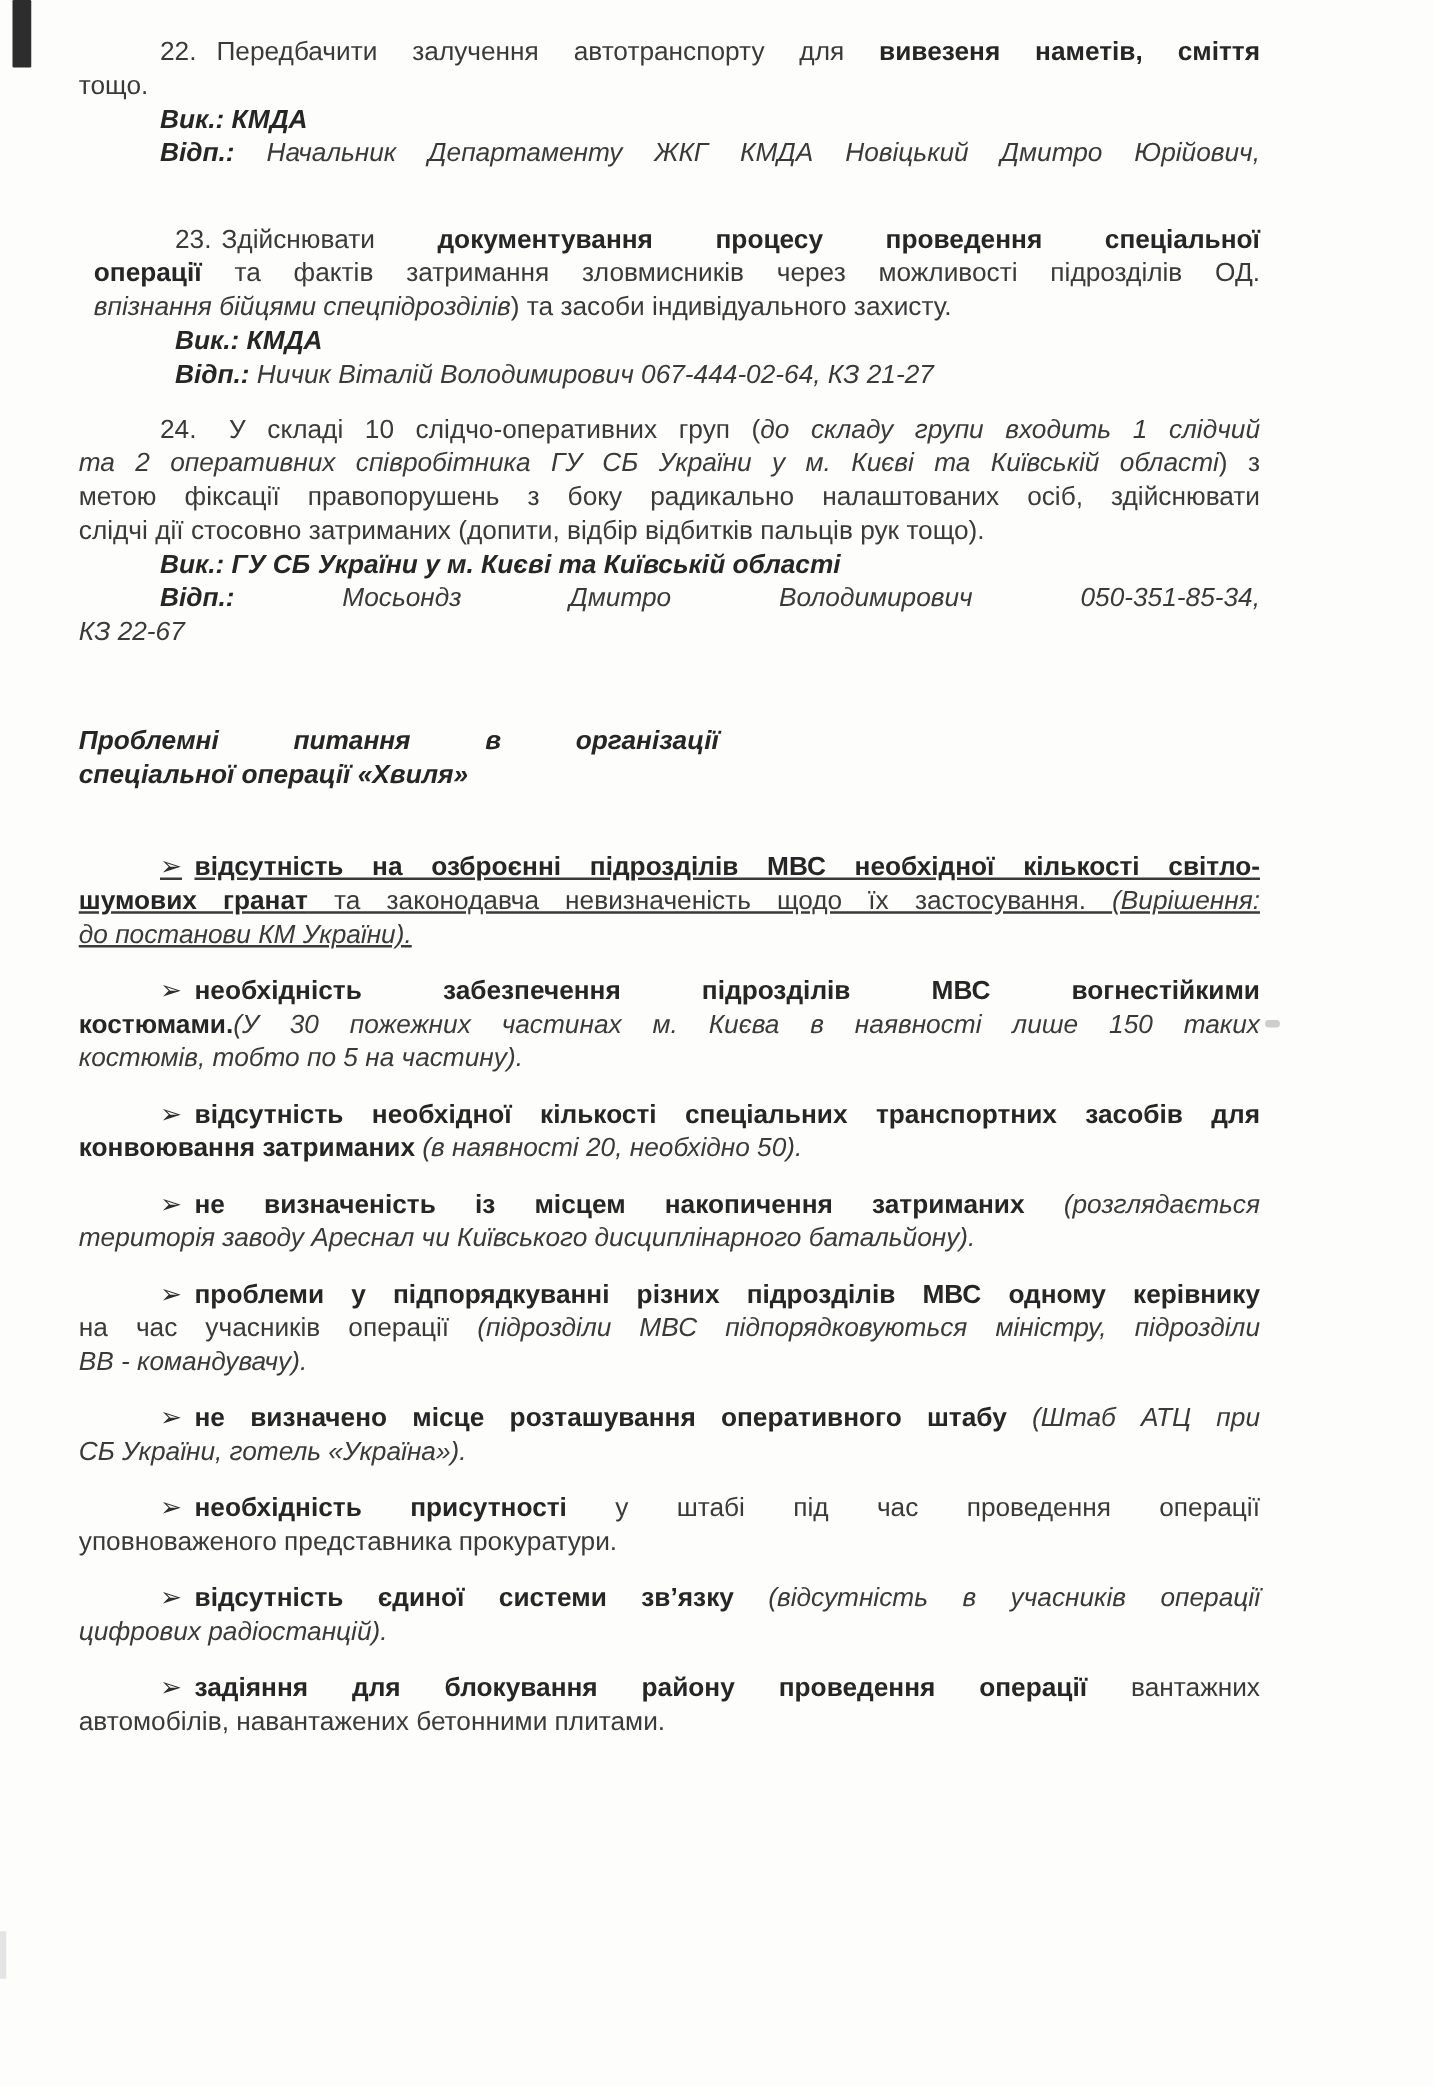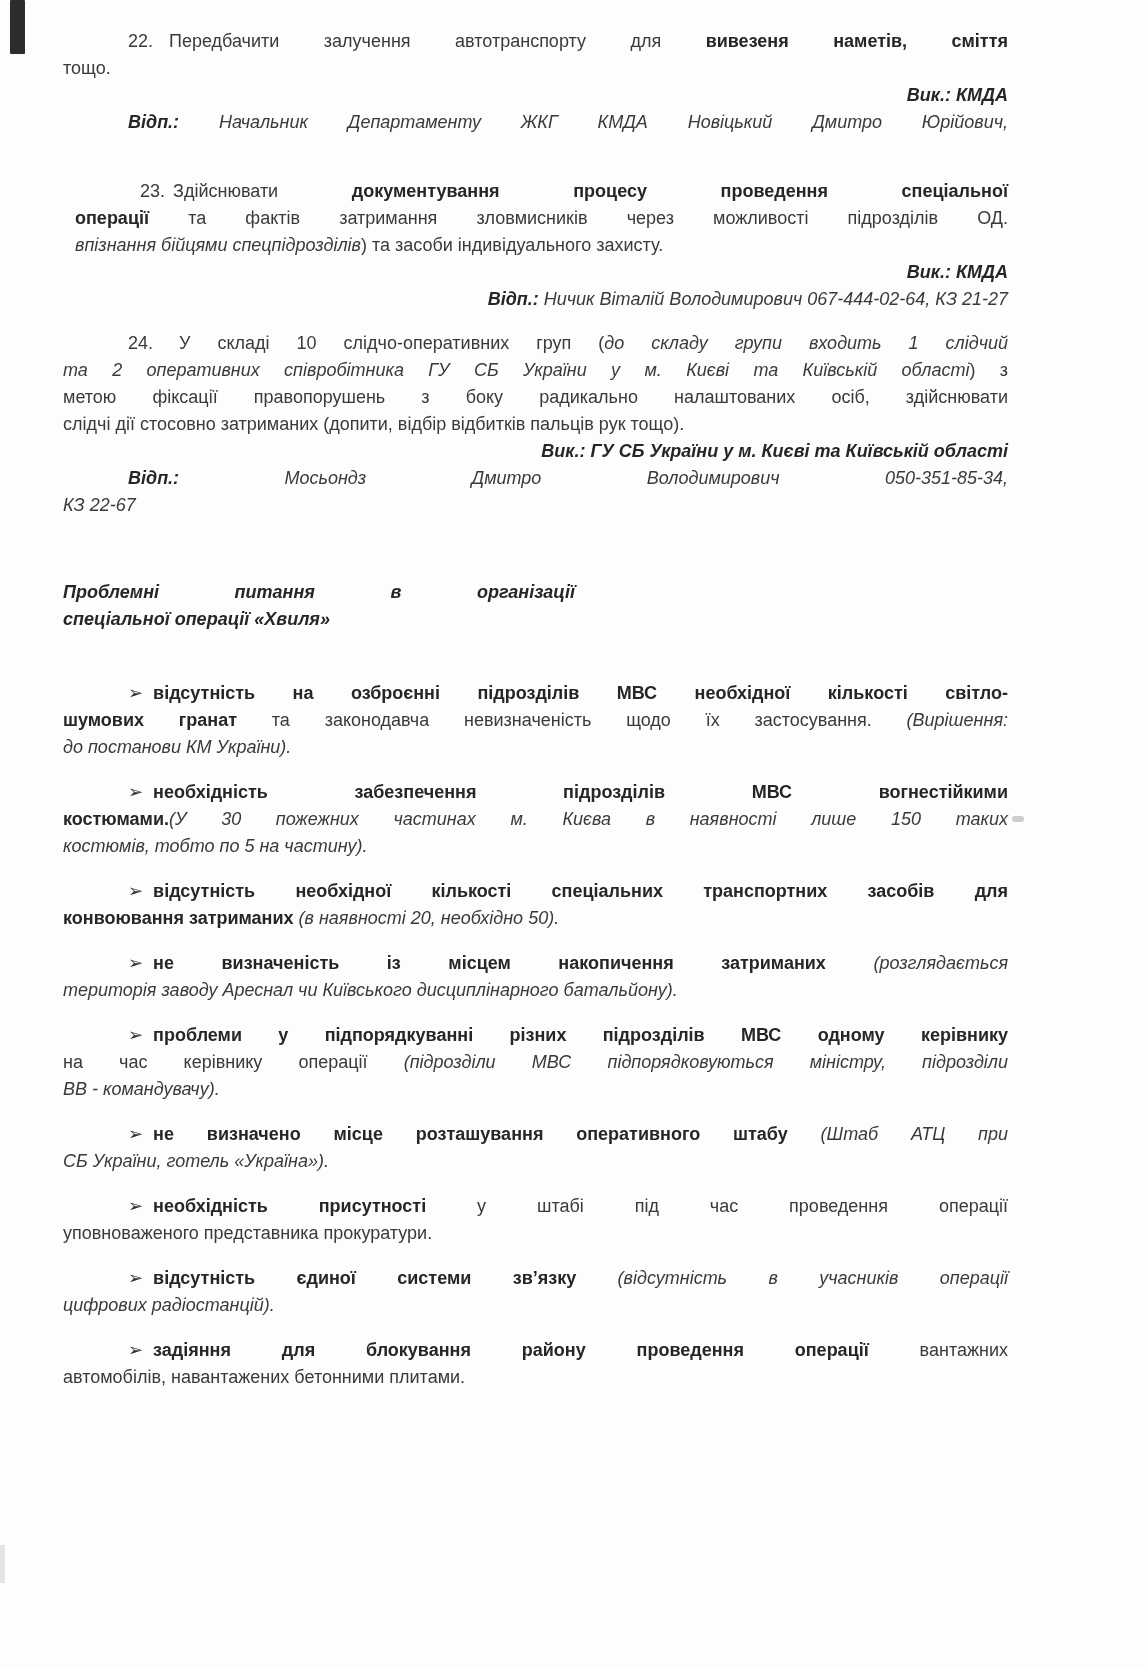--- a/index.html
+++ b/index.html
@@ -6,35 +6,35 @@
   body{
     width:1146px;height:1669px;
     background:#fdfdfc;
     font-family:"Liberation Sans","DejaVu Sans",sans-serif;
     color:#3a3a3a;
     position:relative;
     overflow:hidden;
   }
   .doc{
     position:absolute;left:63px;top:28px;width:945px;
-    font-size:18px;line-height:27px;
+    font-size:21px;line-height:27px;
   }
   .block{position:relative;}
   .line{text-align:left;white-space:normal;min-height:27px;}
   .line.j{text-align:justify;text-align-last:justify;}
-  .line.indent{text-indent:65px;text-align:right;}
+  .line.indent{text-indent:65px;}
   .b{font-weight:bold;color:#262626;}
   .i{font-style:italic;}
   .gap{display:inline-block;}
   .arrow{font-style:normal;font-weight:normal;color:#2e2e2e;}
   [data-name="paragraph-23"]{margin-top:42px;margin-left:12px;}
   [data-name="paragraph-24"]{margin-top:17px;}
   [data-name="section-heading"]{margin-top:60px;width:512px;}
   .bullet{margin-top:18px;}
-  [data-name="bullet-grenades"]{margin-top:47px;}
+  [data-name="bullet-grenades"]{margin-top:47px;text-decoration:underline;}
   
   .artifact{position:absolute;}
   [data-name="scan-artifact-corner"]{left:10px;top:0;width:15px;height:54px;border-radius:1px;}
   [data-name="scan-artifact-right-dash"]{left:1012px;top:816px;width:12px;height:6px;border-radius:3px;}
   [data-name="scan-artifact-left-dash"]{left:0;top:1545px;width:5px;height:38px;}
 </style>
 </head>
 <body style="background: rgb(253, 253, 252); color: rgb(58, 58, 58);">
 
 <div class="artifact" data-name="scan-artifact-corner" style="background: rgb(45, 45, 45);"></div>
@@ -81,21 +81,21 @@
     <div class="block bullet" data-name="bullet-transport">
       <div class="line j indent" data-name="text-line"><span class="arrow" data-name="bullet-arrow-icon">➢</span><span class="gap" data-name="spacing-gap" style="width: 10px;"></span><span class="b " data-name="text-run">відсутність необхідної кількості спеціальних транспортних засобів для</span></div>
       <div class="line" data-name="text-line"><span class="b " data-name="text-run">конвоювання затриманих </span><span class="i " data-name="text-run">(в наявності 20, необхідно 50).</span></div>
     </div>
     <div class="block bullet" data-name="bullet-detention-site">
       <div class="line j indent" data-name="text-line"><span class="arrow" data-name="bullet-arrow-icon">➢</span><span class="gap" data-name="spacing-gap" style="width: 10px;"></span><span class="b " data-name="text-run">не визначеність із місцем накопичення затриманих </span><span class="i " data-name="text-run">(розглядається</span></div>
       <div class="line" data-name="text-line"><span class="i " data-name="text-run">територія заводу Ареснал чи Київського дисциплінарного батальйону).</span></div>
     </div>
     <div class="block bullet" data-name="bullet-subordination">
       <div class="line j indent" data-name="text-line"><span class="arrow" data-name="bullet-arrow-icon">➢</span><span class="gap" data-name="spacing-gap" style="width: 10px;"></span><span class="b " data-name="text-run">проблеми у підпорядкуванні різних підрозділів МВС одному керівнику</span></div>
-      <div class="line j" data-name="text-line"><span class="" data-name="text-run">на час керівнику операції </span><span class="i " data-name="text-run">(підрозділи МВС підпорядковуються міністру, підрозділи</span></div>
+      <div class="line j" data-name="text-line"><span class="" data-name="text-run">на час учасників операції </span><span class="i " data-name="text-run">(підрозділи МВС підпорядковуються міністру, підрозділи</span></div>
       <div class="line" data-name="text-line"><span class="i " data-name="text-run">ВВ - командувачу).</span></div>
     </div>
     <div class="block bullet" data-name="bullet-hq-location">
       <div class="line j indent" data-name="text-line"><span class="arrow" data-name="bullet-arrow-icon">➢</span><span class="gap" data-name="spacing-gap" style="width: 10px;"></span><span class="b " data-name="text-run">не визначено місце розташування оперативного штабу </span><span class="i " data-name="text-run">(Штаб АТЦ при</span></div>
       <div class="line" data-name="text-line"><span class="i " data-name="text-run">СБ України, готель «Україна»).</span></div>
     </div>
     <div class="block bullet" data-name="bullet-prosecutor">
       <div class="line j indent" data-name="text-line"><span class="arrow" data-name="bullet-arrow-icon">➢</span><span class="gap" data-name="spacing-gap" style="width: 10px;"></span><span class="b " data-name="text-run">необхідність присутності</span><span class="" data-name="text-run"> у штабі під час проведення операції</span></div>
       <div class="line" data-name="text-line"><span class="" data-name="text-run">уповноваженого представника прокуратури.</span></div>
     </div>

